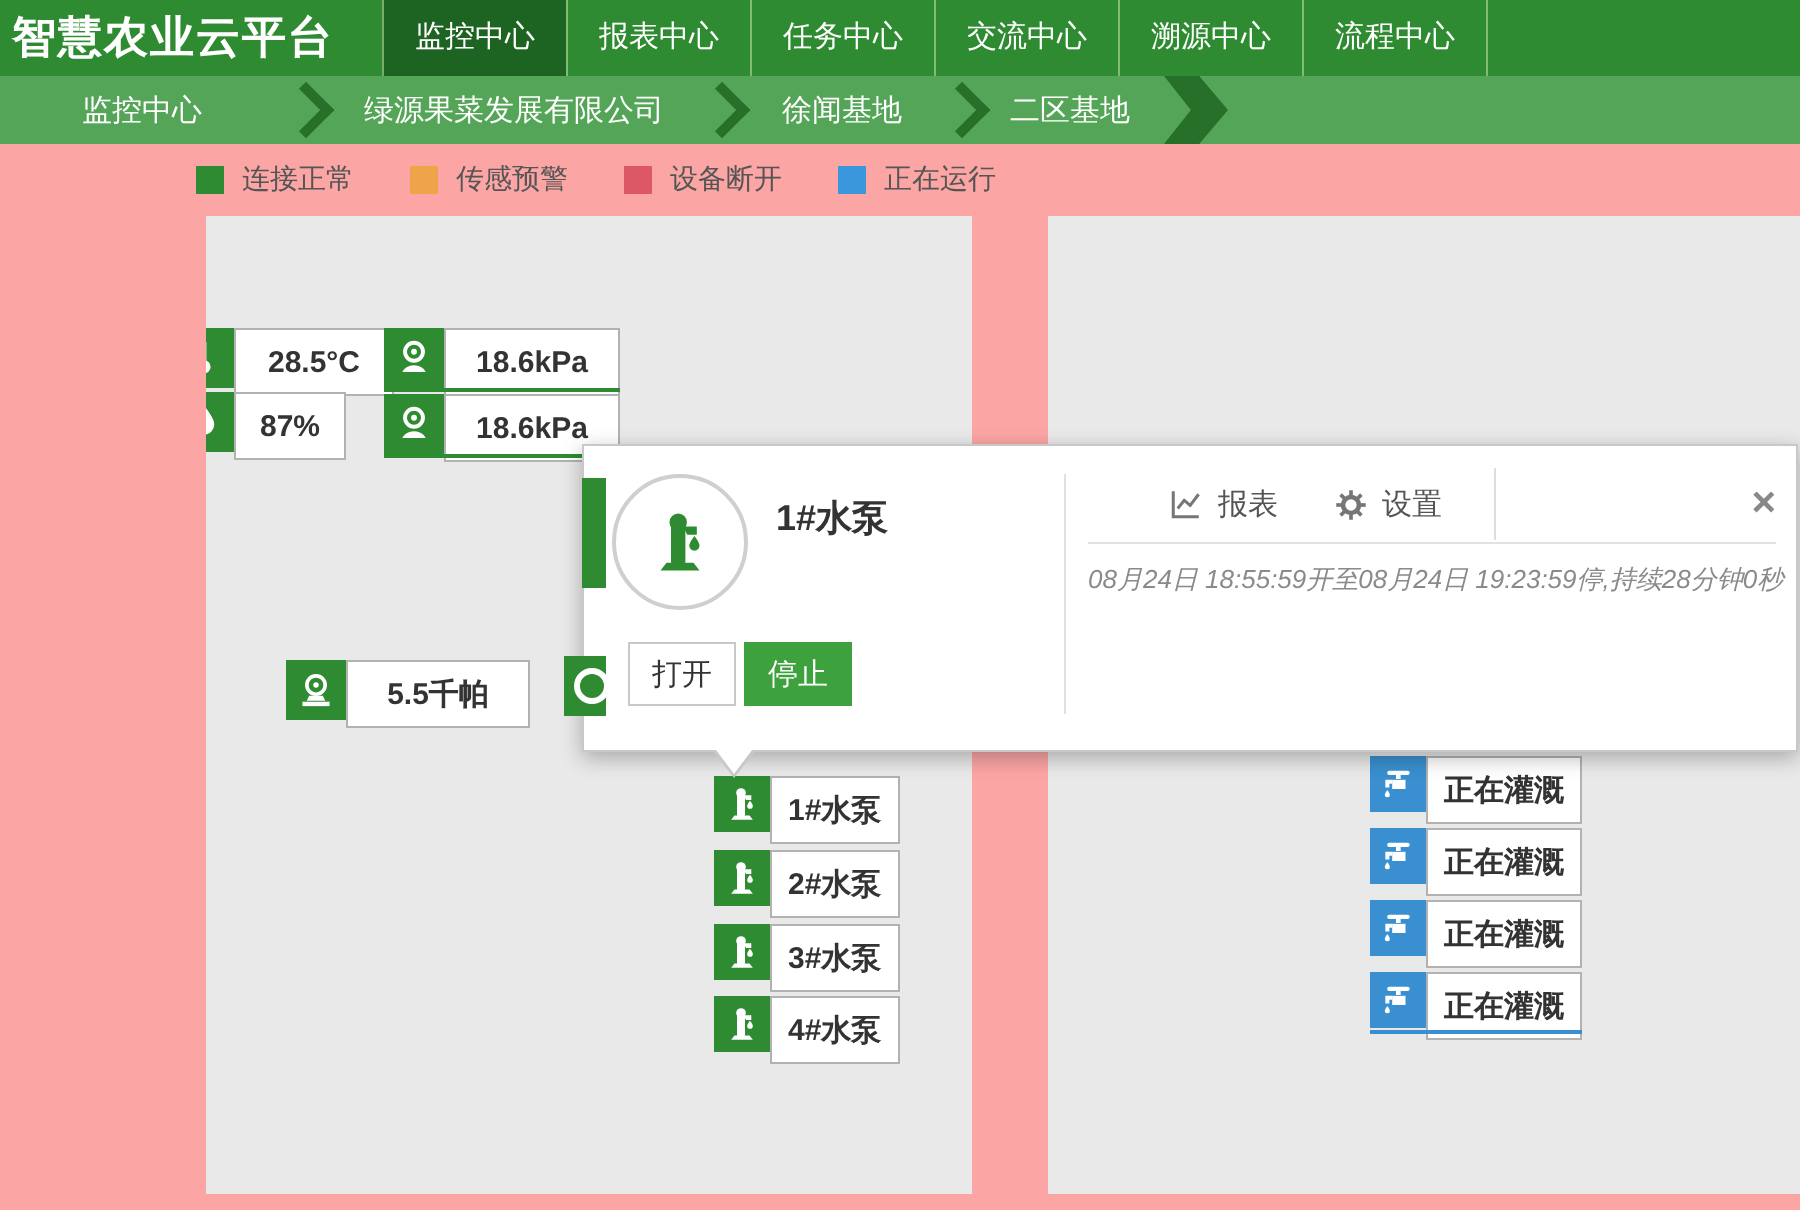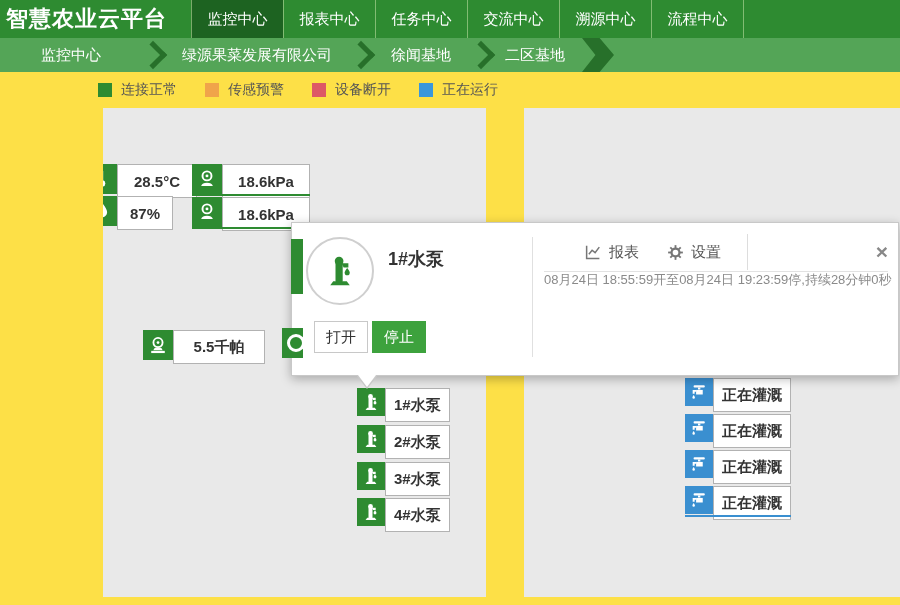--- a/index.html
+++ b/index.html
@@ -1,16 +1,16 @@
 <!DOCTYPE html>
 <html><head>
 <meta charset="utf-8">
 <style>
   html,body{margin:0;padding:0;background:#fff;}
-  #app{position:relative;width:900px;height:605px;background:#fde047;overflow:hidden;
+  #app{position:relative;width:900px;height:605px;background:#fca5a5;overflow:hidden;
        font-family:"Liberation Sans","DejaVu Sans",sans-serif;-webkit-font-smoothing:antialiased;}
 
   
   .navbar{position:absolute;top:0;left:0;width:900px;height:38px;background:#2e8b31;display:flex;align-items:stretch;}
   .nav-title{color:#fff;font-size:22px;font-weight:bold;line-height:38px;padding:0 10px 0 6px;letter-spacing:1px;white-space:nowrap;}
   .nav-items{display:flex;margin-left:14px;}
   .nav-item{width:91px;text-align:center;line-height:38px;color:#fff;font-size:15px;cursor:pointer;
             border-left:1px solid rgba(200,230,170,0.55);}
   .nav-item:last-child{border-right:1px solid rgba(200,230,170,0.55);}
   .nav-item.active{background:#1d6321;}
@@ -62,21 +62,21 @@
        font-size:15px;cursor:pointer;box-sizing:border-box;}
   .btn.open{left:22px;background:#fff;border:1px solid #c8c8c8;color:#333;text-align:right;}
   .btn.stop{left:80px;background:#3da23d;border:1px solid #3da23d;color:#fff;}
   .popup-vdivider{position:absolute;left:240px;top:14px;width:1px;height:120px;background:#e0e0e0;}
   .popup-toolbar{position:absolute;left:292px;right:10px;top:14px;height:30px;display:flex;align-items:center;}
   .tb-item{display:flex;align-items:center;gap:7px;font-size:15px;color:#555;cursor:pointer;}
   .tb-item.settings{margin-left:28px;}
   .tb-vdiv{margin-left:26px;width:1px;height:36px;background:#ddd;}
   .tb-close{margin-left:auto;font-size:21px;color:#888;line-height:20px;cursor:pointer;font-weight:bold;}
   .popup-hr{position:absolute;left:252px;right:10px;top:48px;height:1px;background:#e2e2e2;}
-  .popup-status{position:absolute;left:252px;top:48px;font-size:13px;color:#8a8a8a;white-space:nowrap;}
+  .popup-status{position:absolute;left:252px;top:58px;font-size:13px;color:#8a8a8a;white-space:nowrap;font-style:italic;}
 
   
   .frag-strip{position:absolute;left:291px;top:239px;width:12px;height:55px;background:#2e8b31;z-index:6;}
   .frag-patch{position:absolute;left:282px;top:328px;width:21px;height:30px;background:#2e8b31;z-index:6;
               display:flex;align-items:center;justify-content:center;overflow:hidden;}
   .frag-patch span{width:12px;height:12px;border:3px solid #fff;border-radius:50%;margin-left:6px;flex:0 0 auto;}
 </style>
 </head>
 <body>
 

